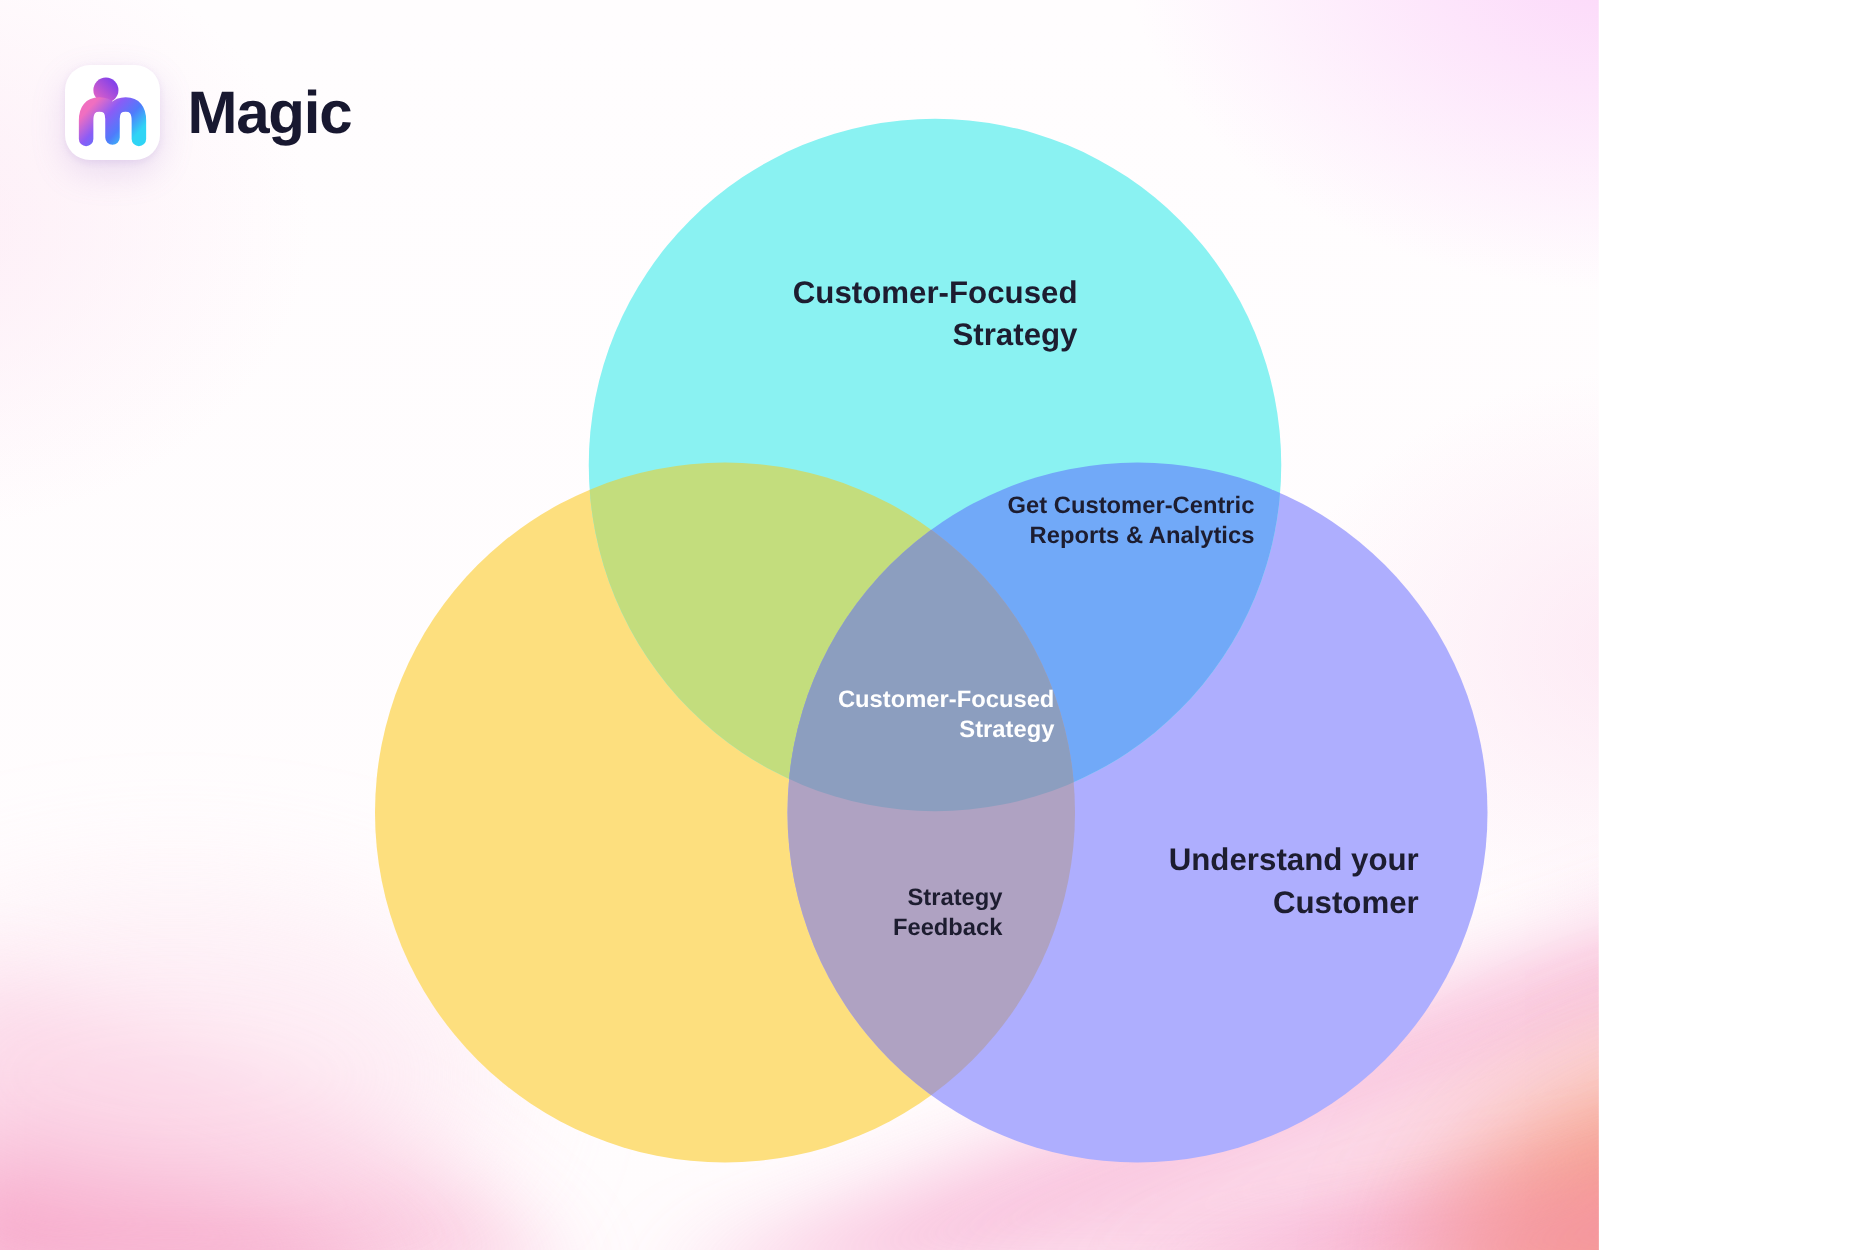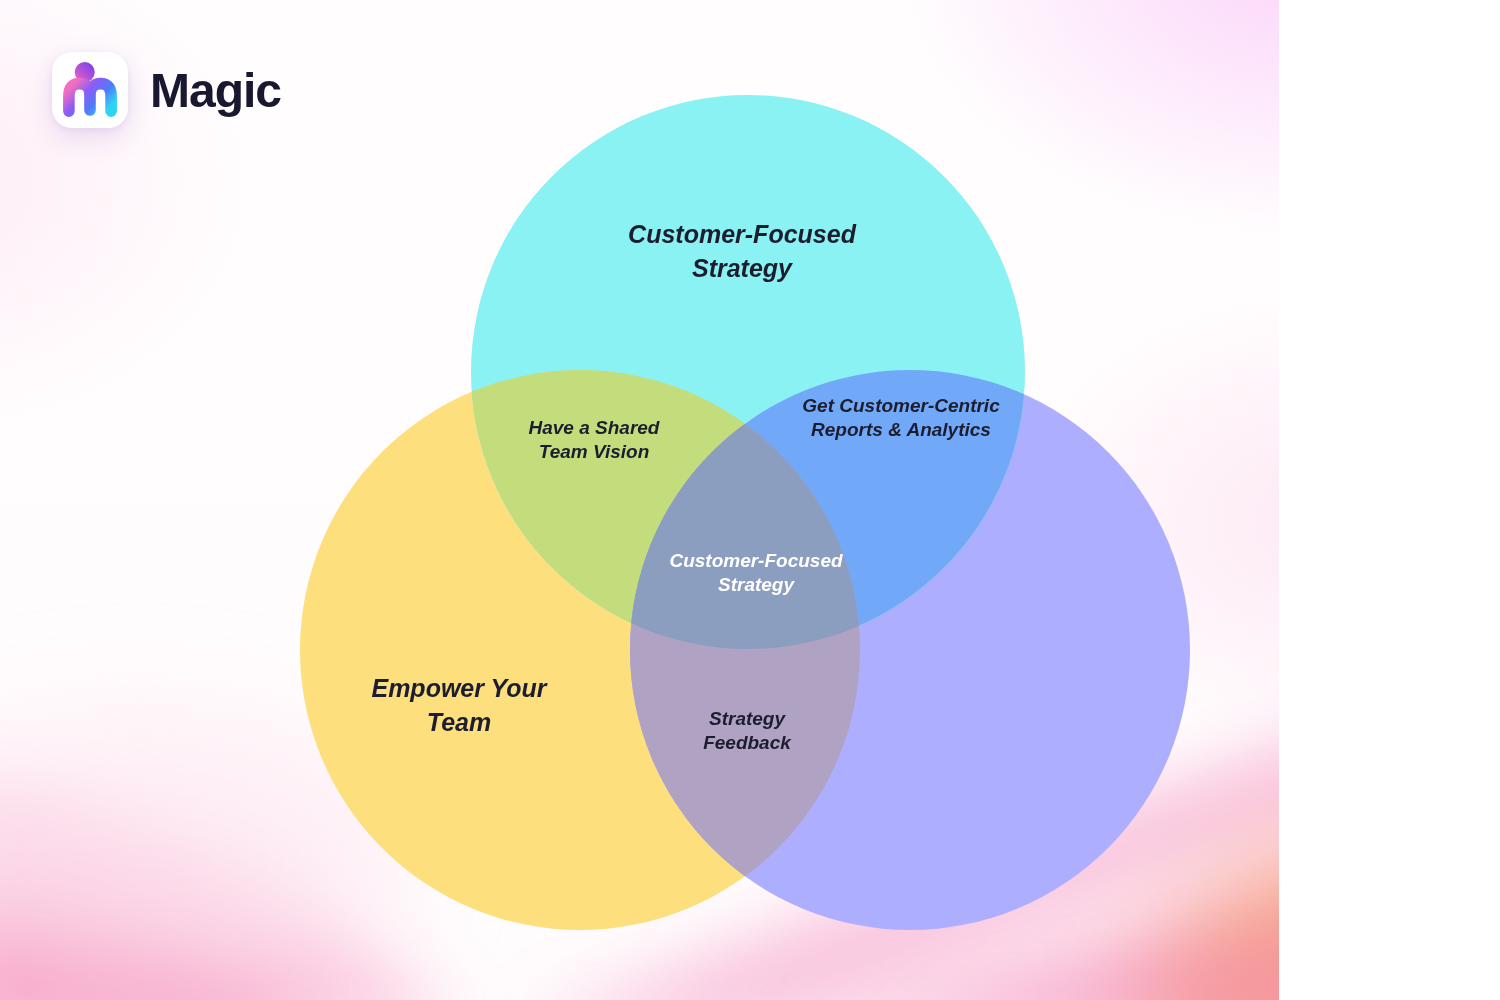--- a/index.html
+++ b/index.html
@@ -42,25 +42,24 @@
     letter-spacing: -1px;
     color: #181830;
   }
   .venn-svg {
     position: absolute; left: 0; top: 0;
     width: 1500px; height: 1000px;
   }
   .venn-label {
     position: absolute;
     transform: translate(-50%, -50%);
-    text-align: center;
+    text-align: right;
     color: #1d1d30;
     font-weight: 700;
     z-index: 4;
-    font-style: italic;
   }
   .venn-label.primary { font-size: 25px; line-height: 1.35; }
   .venn-label.secondary { font-size: 19px; line-height: 1.28; }
   .venn-label.center-label { color: #ffffff; font-weight: 600; }
 </style>
 </head>
 <body>
 
 <div class="stage">
 
@@ -136,24 +135,23 @@
 
     <g clip-path="url(#clipStrategy)">
       <g clip-path="url(#clipTeam)">
         <circle cx="910" cy="650" r="280" fill="#8C9EBF"></circle>
       </g>
     </g>
   </svg>
 
   <div class="venn-label primary" style="left:742px; top:252px; width:240px;">Customer-Focused Strategy</div>
 
-  <div class="venn-label primary" style="left:459px; top:706px; width:200px;">Empower Your Team</div>
 
+  <div class="venn-label primary" style="left:1025px; top:706px; width:220px;">Understand your Customer</div>
 
-  <div class="venn-label secondary" style="left:594px; top:440px; width:150px;">Have a Shared Team Vision</div>
 
   <div class="venn-label secondary" style="left:901px; top:418px; width:205px;">Get Customer-Centric Reports &amp; Analytics</div>
 
   <div class="venn-label secondary" style="left:747px; top:731px; width:110px;">Strategy Feedback</div>
 
   <div class="venn-label secondary center-label" style="left:756px; top:573px; width:175px;">Customer-Focused Strategy</div>
 
 </div>
 
 </body></html>

